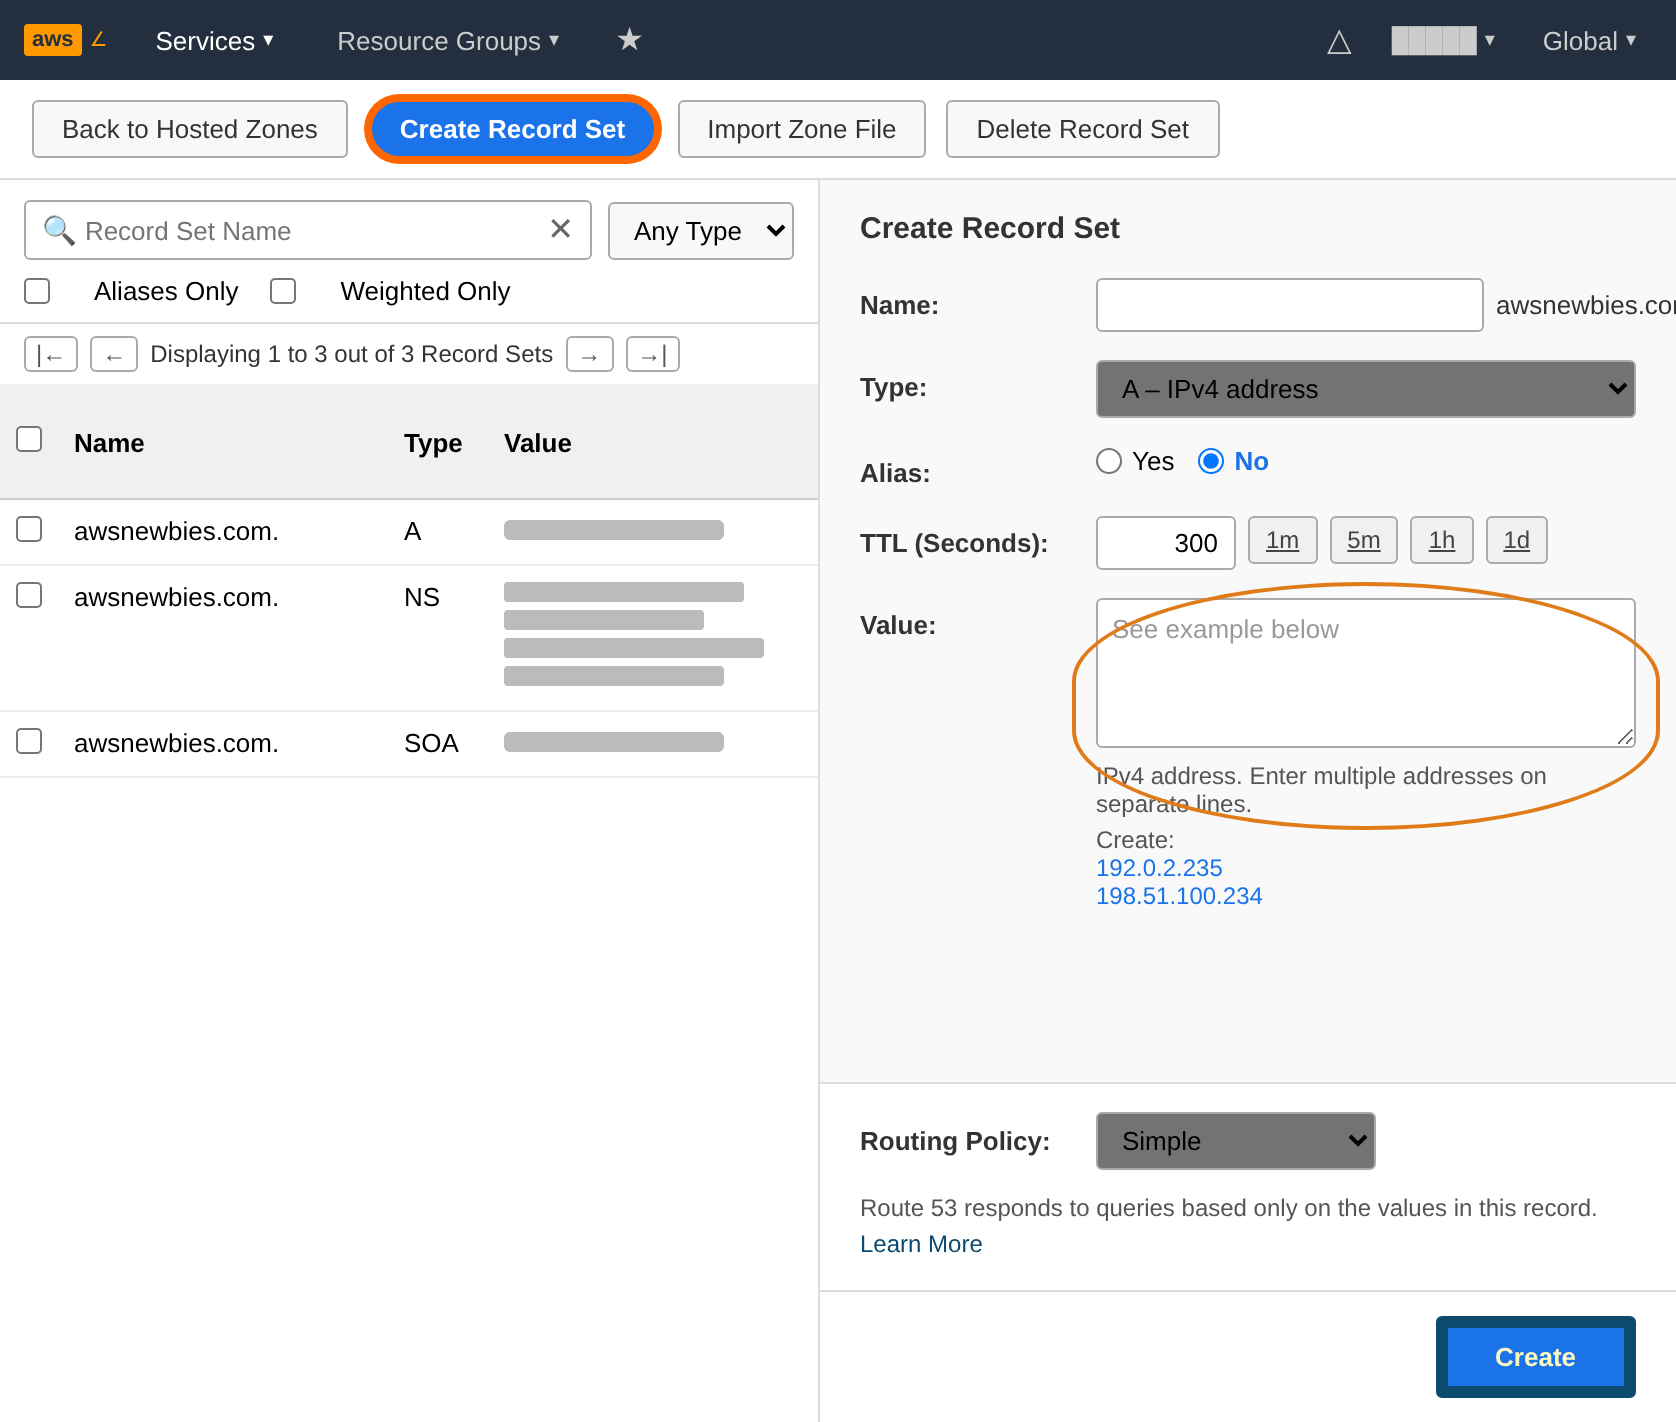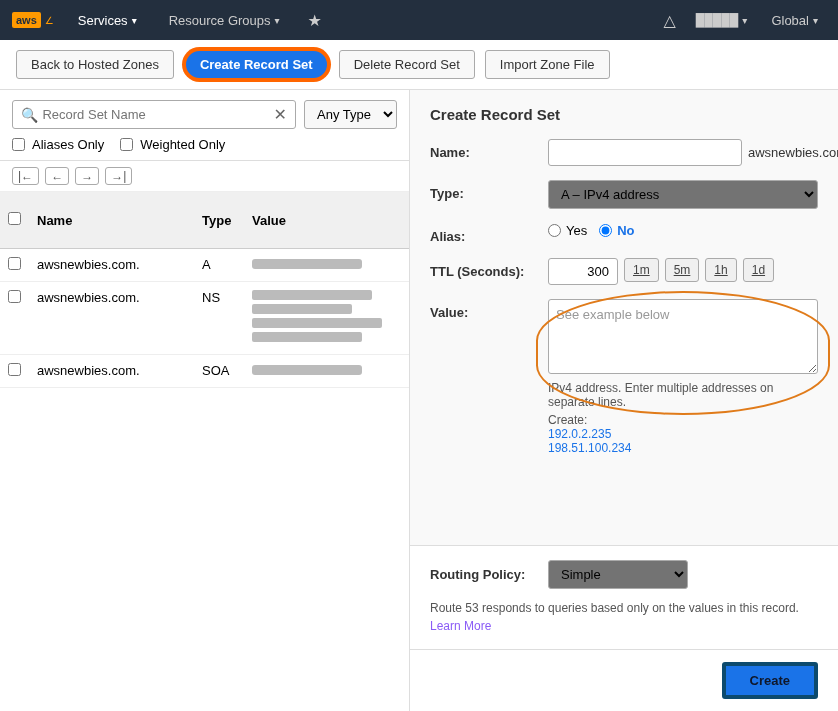--- a/index.html
+++ b/index.html
@@ -135,21 +135,21 @@
       background: #f8f8f8;
     }
     .filter-row {
       display: flex;
       align-items: center;
       gap: 16px;
     }
     .checkbox-label {
       display: flex;
       align-items: center;
-      gap: 7px;
+      gap: 22px;
       font-size: 13px;
       cursor: pointer;
     }
     .checkbox-label input { cursor: pointer; }
 
     
     .pagination {
       padding: 6px 12px;
       font-size: 12px;
       color: #333;
@@ -365,37 +365,37 @@
       font-weight: bold;
       color: #333;
       width: 110px;
     }
     .routing-hint {
       font-size: 12px;
       color: #555;
       line-height: 1.5;
     }
     .routing-hint a {
-      color: #8b5cf6;
+      color: #0c4a6e;
       text-decoration: none;
       cursor: pointer;
     }
 
     
     .bottom-bar {
       background: #fff;
       border-top: 1px solid #ddd;
       padding: 12px 20px;
       display: flex;
       justify-content: flex-end;
     }
     .create-btn {
       background: #1a73e8;
-      color: #0f172a;
-      border: 4px solid #0c4a6e;
+      color: #fef9c3;
+      border: 6px solid #0c4a6e;
       border-radius: 3px;
       padding: 7px 24px;
       font-size: 13px;
       cursor: pointer;
       font-weight: bold;
     }
     .divider { flex: 1; }
 
     
     .chevron { font-size: 10px; }
@@ -425,22 +425,22 @@
   </div>
   <div class="nav-item">
     <span>Global</span>
     <span class="chevron">▾</span>
   </div>
 </div>
 
 <div class="toolbar">
   <button class="btn">Back to Hosted Zones</button>
   <button class="btn btn-primary">Create Record Set</button>
+  <button class="btn">Import Zone File</button>
   <button class="btn">Delete Record Set</button>
-  <button class="btn">Import Zone File</button>
 </div>
 
 <div class="main-layout">
 
   <div class="left-panel">
 
     <div class="search-area">
       <div class="search-row">
         <div class="search-box">
           <span class="search-icon">🔍</span>
@@ -459,20 +459,21 @@
         <label class="checkbox-label">
           <input type="checkbox" style="">
           <span>Weighted Only</span>
         </label>
       </div>
     </div>
 
     <div class="pagination">
       <button class="page-btn">|←</button>
       <button class="page-btn">←</button>
+      <span>Displaying 1 to 3 out of 3 Record Sets</span>
       <button class="page-btn">→</button>
       <button class="page-btn">→|</button>
     </div>
 
     <div class="records-table">
       <table>
         <thead>
           <tr>
             <th class="checkbox-col">
               <input type="checkbox" style="">

